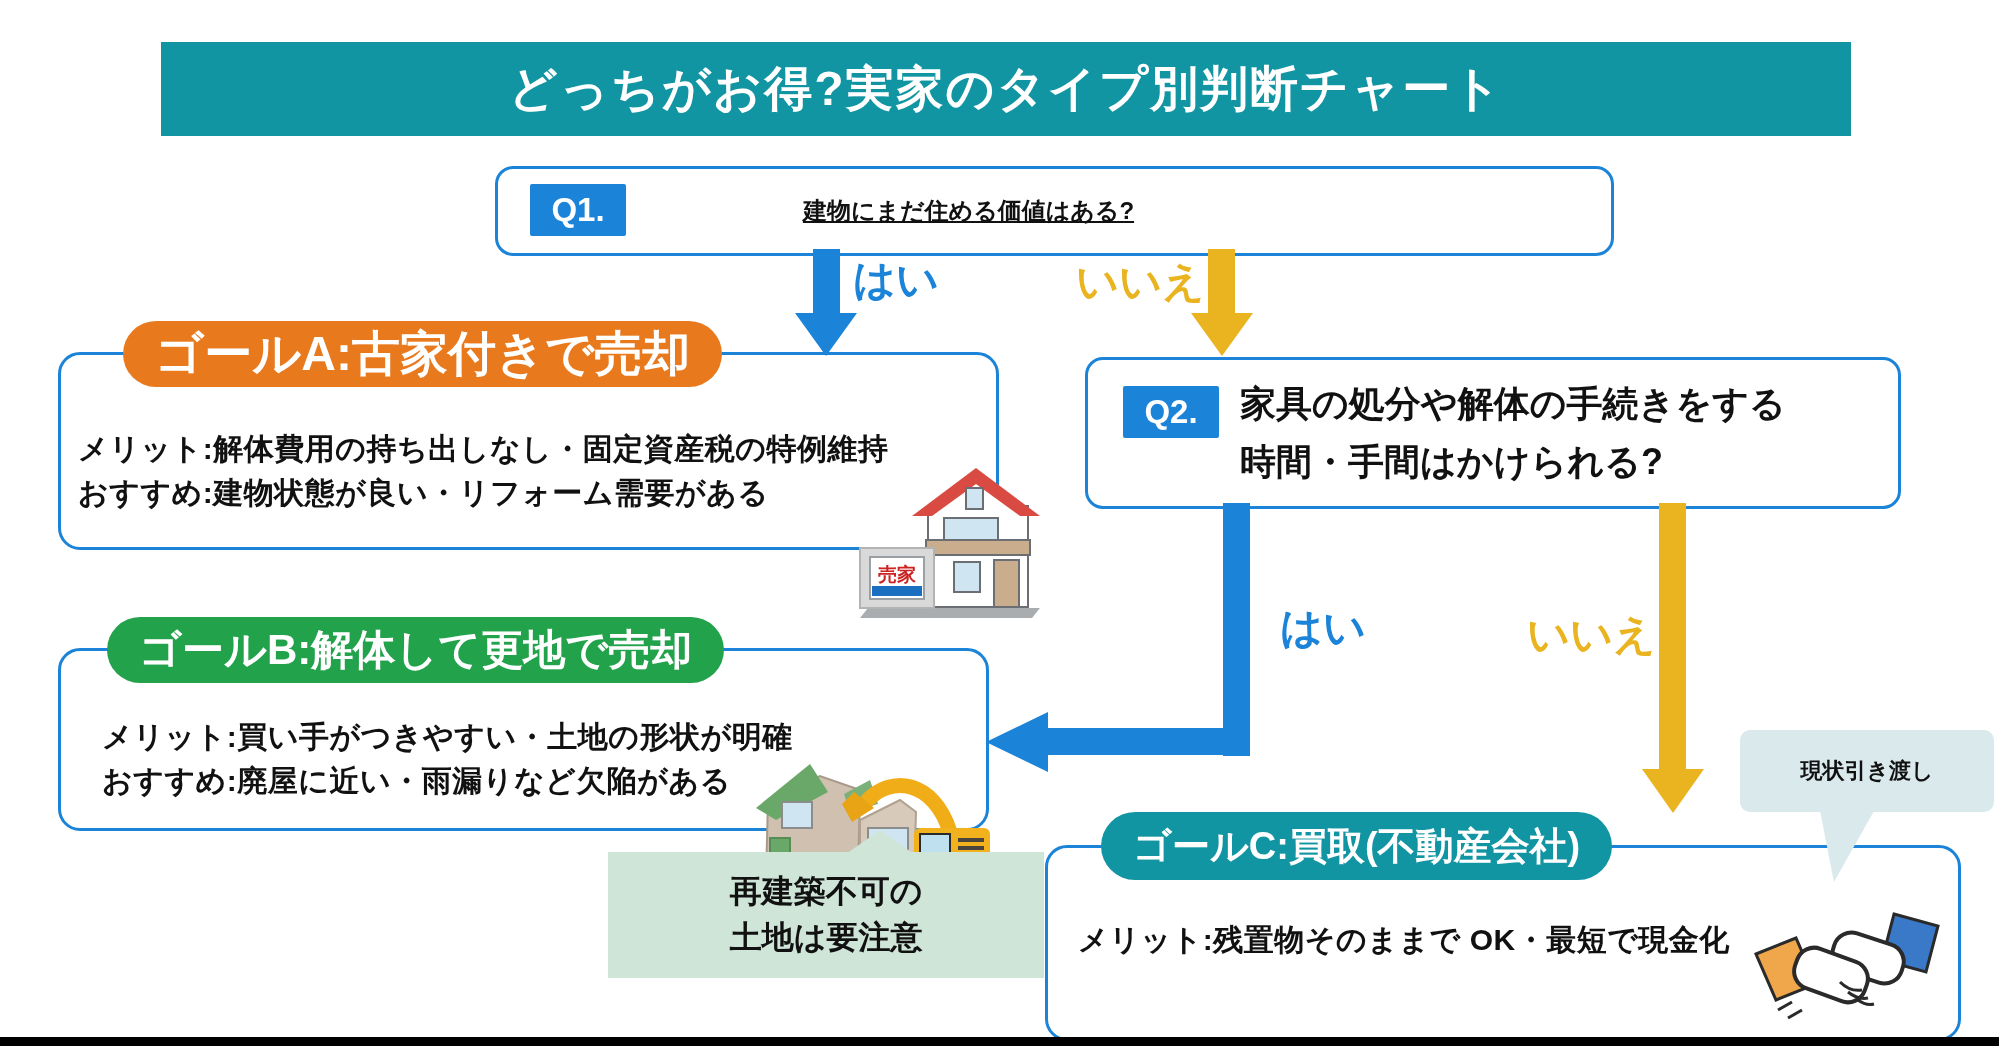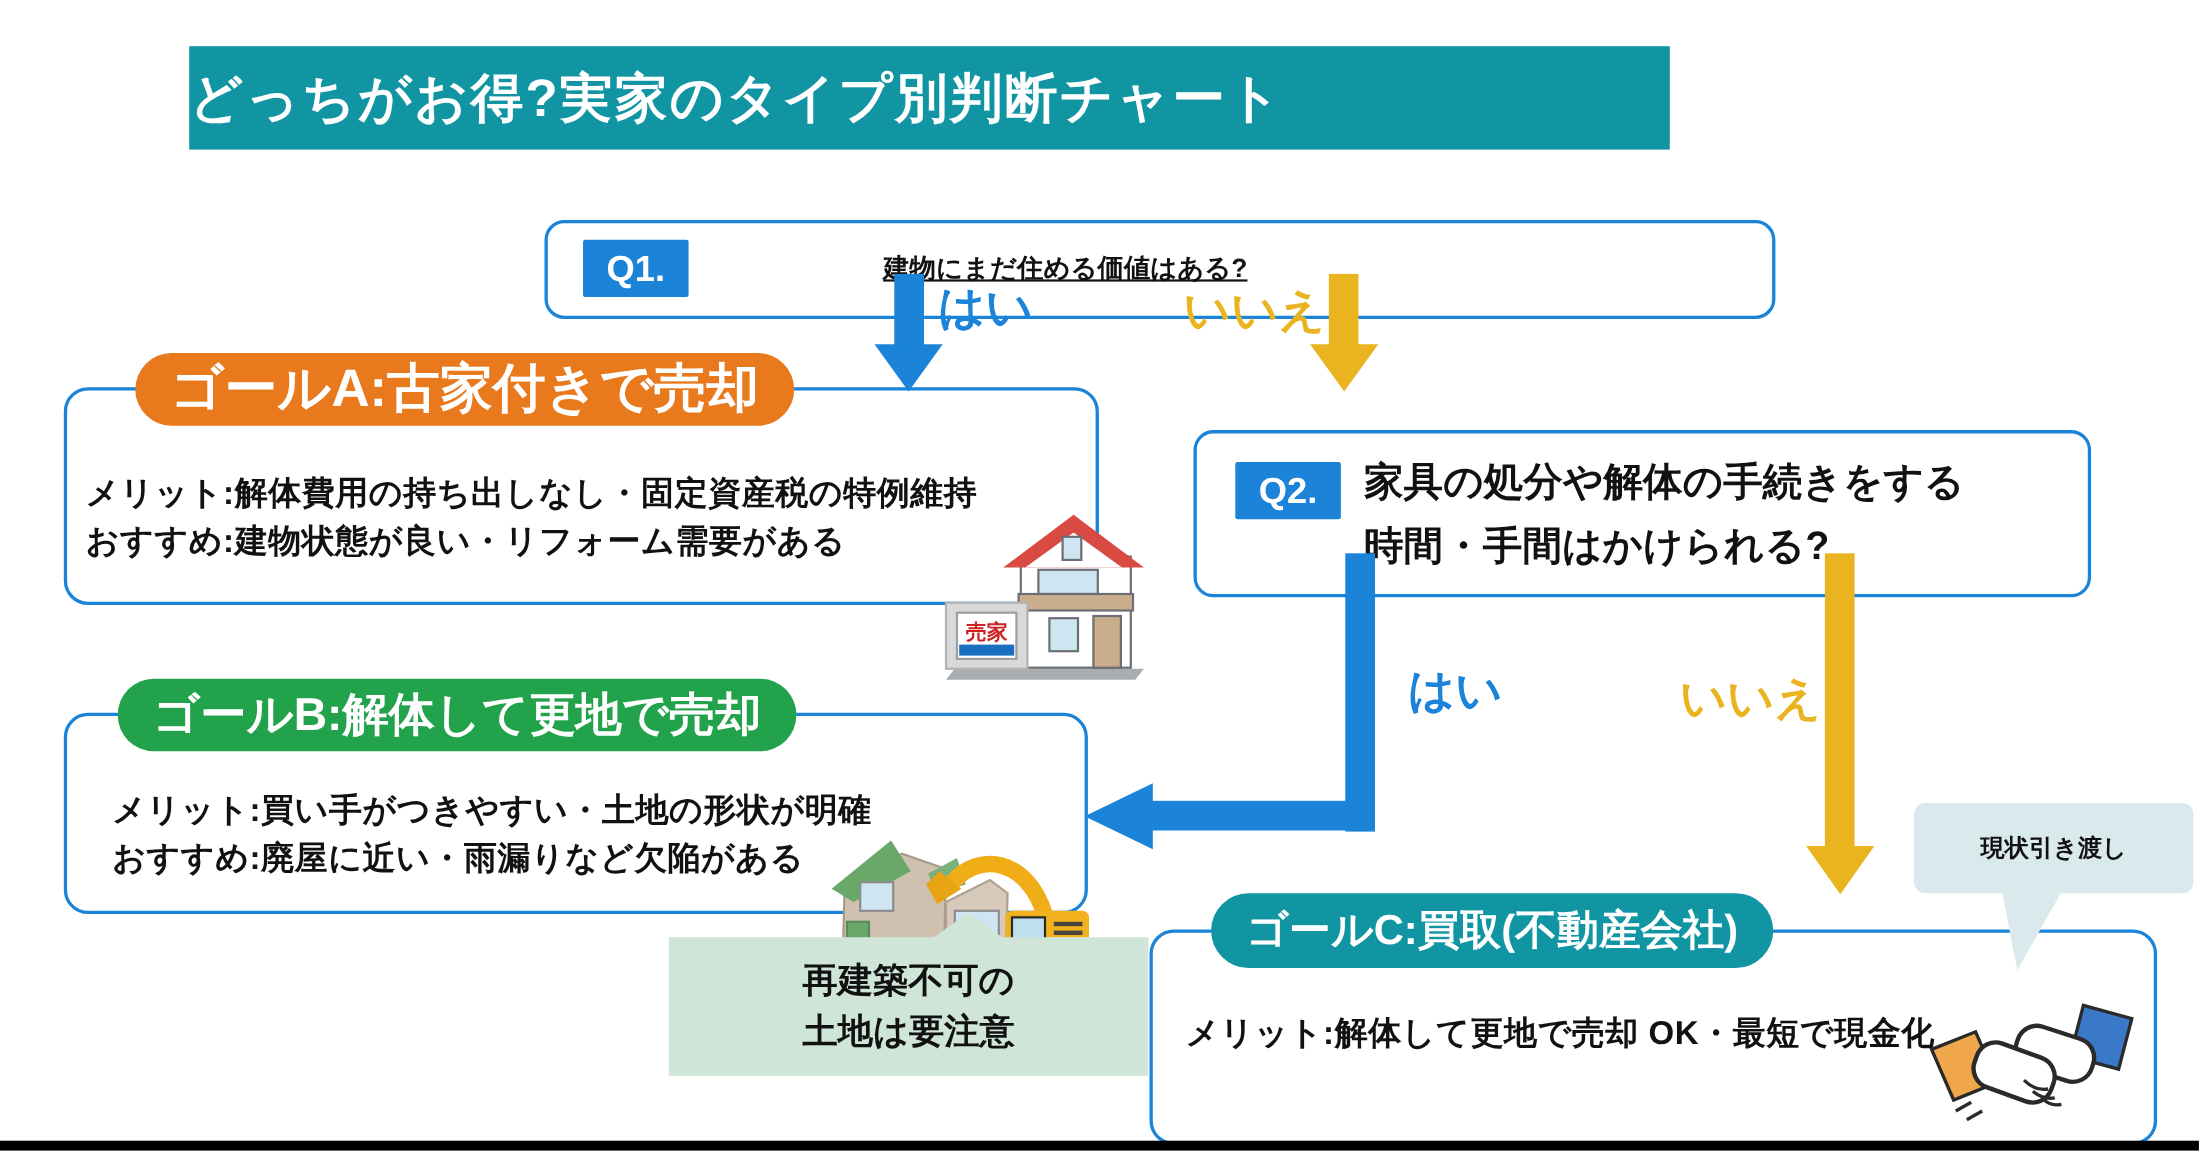--- a/index.html
+++ b/index.html
@@ -5,29 +5,29 @@
   html,body{margin:0;padding:0;background:#fff;}
   body{
     width:1999px;height:1050px;overflow:hidden;
     font-family:"Liberation Sans","DejaVu Sans",sans-serif;
     color:var(--ink,#111);
   }
   .canvas{position:relative;width:1999px;height:1050px;background:var(--paper,#fff);}
 
   
   .title-bar{
-    position:absolute;left:172px;top:42px;width:1346px;height:94px;
-    background:var(--teal,#1295a3);display:flex;align-items:center;justify-content:flex-start;
+    position:absolute;left:161px;top:42px;width:1690px;height:94px;
+    background:var(--teal,#1295a3);display:flex;align-items:center;justify-content:center;
   }
   .title-bar span{color:#fff;font-size:48px;font-weight:bold;letter-spacing:2px;}
 
   
   .qbox{
     position:absolute;background:#fff;border:3px solid var(--blue,#1b84d8);
-    border-radius:18px;z-index:2;margin-top:34px;
+    border-radius:18px;z-index:2;
   }
   .qbox.q1{left:495px;top:166px;width:1113px;height:84px;}
   .qbox.q2{left:1085px;top:357px;width:810px;height:146px;}
   .qbadge{
     position:absolute;background:var(--blue,#1b84d8);color:#fff;font-weight:bold;
     font-size:33px;line-height:52px;width:96px;text-align:center;border-radius:2px;
   }
   .q1 .qbadge{left:32px;top:15px;}
   .q2 .qbadge{left:35px;top:26px;}
   .q1-text{
@@ -162,21 +162,21 @@
     <div class="pill pill-b">ゴールB:解体して更地で売却</div>
     <div class="goal-body">
       <div>メリット:買い手がつきやすい・土地の形状が明確</div>
       <div>おすすめ:廃屋に近い・雨漏りなど欠陥がある</div>
     </div>
   </div>
 
   <div class="goal goal-c">
     <div class="pill pill-c">ゴールC:買取(不動産会社)</div>
     <div class="goal-body">
-      <div>メリット:解体して更地で売却 OK・最短で現金化</div>
+      <div>メリット:残置物そのままで OK・最短で現金化</div>
     </div>
   </div>
 
   <svg class="illus illus-house" width="190" height="160" viewBox="0 0 190 160">
     <polygon points="10,148 182,148 174,158 2,158" fill="#a9adb0"></polygon>
     <rect x="70" y="46" width="100" height="101" fill="#ffffff" stroke="#6b6f73" stroke-width="2"></rect>
     <polygon points="54,56 118,8 182,56" fill="#d84a42"></polygon>
     <polygon points="74,56 118,24 162,56" fill="#ffffff"></polygon>
     <rect x="108" y="28" width="17" height="21" fill="#cfe6f2" stroke="#6b6f73" stroke-width="2"></rect>
     <rect x="86" y="58" width="54" height="22" fill="#cfe6f2" stroke="#6b6f73" stroke-width="2"></rect>

